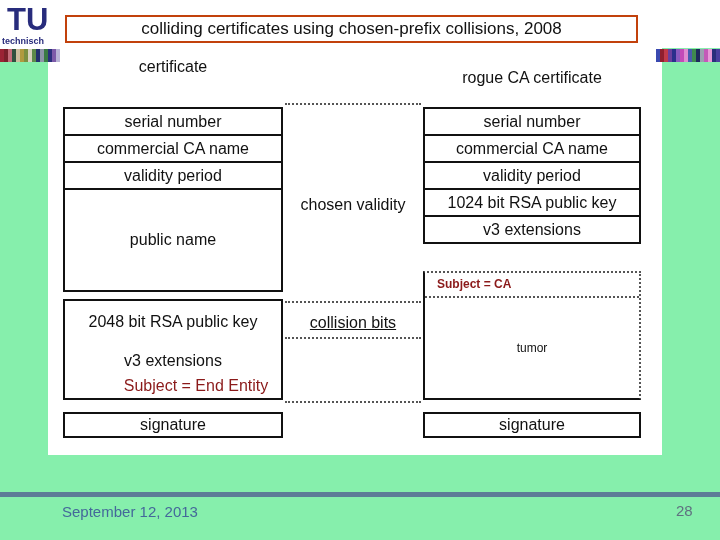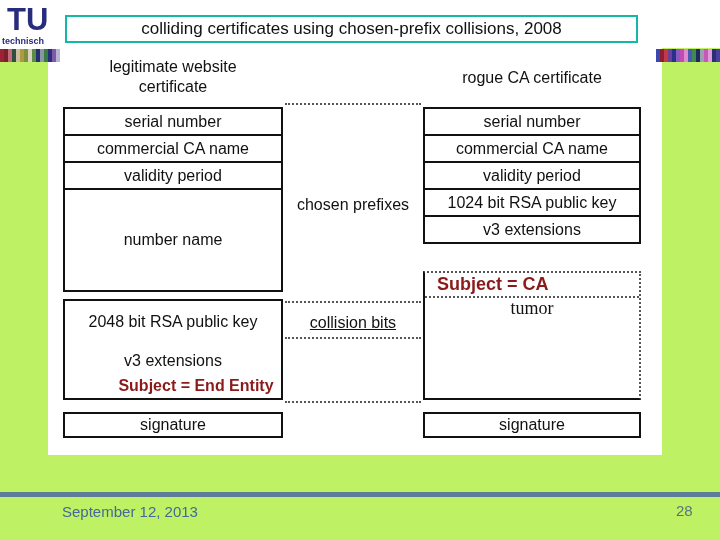--- a/index.html
+++ b/index.html
@@ -1,57 +1,57 @@
 <!DOCTYPE html>
 <html style="--logo: #282c7c; --highlight_text: #8b1a1a; --footer_bar: #5d7c97; --date_text: #44689a; --page_text: #5f7180;"><head>
 <meta charset="utf-8">
 <style>
   html,body{margin:0;padding:0;}
   body{font-family:"Liberation Sans", sans-serif; background:#e0e7ea;}
-  #slide{position:relative;width:720px;height:540px;background:#bef264;overflow:hidden;}
+  #slide{position:relative;width:720px;height:540px;background:#86efac;overflow:hidden;}
 
   .white-main{position:absolute;left:48px;top:0;width:614px;height:455px;background:#ffffff;}
   .white-corner-left{position:absolute;left:0;top:0;width:48px;height:62px;background:#ffffff;}
   .white-corner-right{position:absolute;left:662px;top:0;width:58px;height:48px;background:#ffffff;}
 
   .tu-logo{position:absolute;left:7px;top:4px;font-size:31px;font-weight:bold;letter-spacing:0px;color:var(--logo);line-height:32px;}
   .tu-sub{position:absolute;left:2px;top:36px;width:46px;font-size:9px;font-weight:bold;color:var(--logo);white-space:nowrap;overflow:hidden;}
 
   .stripe{position:absolute;top:49px;height:13px;display:flex;}
   .stripe-left{left:0;}
   .stripe-right{left:656px;}
   .stripe-seg{display:inline-block;width:4px;height:13px;}
 
-  .title-box{position:absolute;left:65px;top:15px;width:573px;height:28px;border:2px solid #14b8a6;background:#fff;box-sizing:border-box;text-align:center;line-height:24px;font-size:17px;color:#111;}
+  .title-box{position:absolute;left:65px;top:15px;width:573px;height:28px;border:2px solid #c2410c;background:#fff;box-sizing:border-box;text-align:center;line-height:24px;font-size:17px;color:#111;}
 
   .hdr{position:absolute;font-size:16px;color:#111;text-align:center;line-height:20px;}
   .hdr-left{left:63px;top:57px;width:220px;}
   .hdr-right{left:423px;top:68px;width:218px;}
 
   .certbox{position:absolute;background:#fff;border:2px solid #111;box-sizing:border-box;font-size:16px;color:#111;}
   .row{height:25px;line-height:25px;text-align:center;border-top:2px solid #111;}
   .row:first-child{border-top:none;}
   .row-tall{height:100px;line-height:100px;}
 
   .leftcol-rows{left:63px;top:107px;width:220px;}
   .leftcol-key{left:63px;top:299px;width:220px;height:101px;text-align:center;}
   .leftcol-key .l1{margin-top:12px;line-height:18px;}
   .leftcol-key .l2{margin-top:21px;line-height:18px;}
-  .leftcol-key .l3{margin-top:7px;line-height:18px;font-weight:bold;color:var(--highlight_text);margin-left:46px;}
+  .leftcol-key .l3{margin-top:7px;line-height:18px;font-weight:normal;color:var(--highlight_text);margin-left:46px;}
   .sigbox{height:26px;line-height:22px;text-align:center;}
   .sig-left{left:63px;top:412px;width:220px;}
   .sig-right{left:423px;top:412px;width:218px;}
 
   .rightcol-rows{left:423px;top:107px;width:218px;}
   .rightcol-b{position:absolute;left:423px;top:271px;width:218px;height:129px;box-sizing:border-box;
     border-left:2px solid #111;border-bottom:2px solid #111;
     border-top:2px dotted #555;border-right:2px dotted #555;
-    font-size:18px;color:#111;background:#fff;}
+    font-size:12px;color:#111;background:#fff;}
   .subject-ca{height:23px;line-height:23px;padding-left:12px;font-weight:bold;color:var(--highlight_text);border-bottom:2px dotted #555;}
-  .tumor-area{height:100px;display:flex;align-items:flex-start;justify-content:center;font-family:Liberation Serif, serif;}
+  .tumor-area{height:100px;display:flex;align-items:center;justify-content:center;}
 
   .dotline{position:absolute;left:285px;width:136px;height:0;border-top:2px dotted #555;}
   .mid-label{position:absolute;left:283px;width:140px;text-align:center;font-size:16px;color:#111;line-height:18px;}
 
   .footer-bar{position:absolute;left:0;top:492px;width:720px;height:5px;background:var(--footer_bar);}
   .footer-date{position:absolute;left:62px;top:503px;font-size:15px;color:var(--date_text);}
   .footer-page{position:absolute;left:676px;top:502px;font-size:15px;color:var(--page_text);}
 </style>
 </head>
 <body>
@@ -99,30 +99,29 @@
       <span class="stripe-seg" style="background: rgb(232, 154, 216);"></span>
       <span class="stripe-seg" style="background: rgb(42, 47, 124);"></span>
       <span class="stripe-seg" style="background: rgb(74, 63, 158);"></span>
     </div>
 
   <div class="title-box">
     <span>colliding certificates using chosen-prefix collisions, 2008</span>
   </div>
 
   <div class="hdr hdr-left">
-    <div>legitimate website</div>
     <div>certificate</div>
   </div>
   <div class="hdr hdr-right">rogue CA certificate</div>
 
   <div class="certbox leftcol-rows">
     <div class="row">serial number</div>
     <div class="row">commercial CA name</div>
     <div class="row">validity period</div>
-    <div class="row row-tall">number name</div>
+    <div class="row row-tall">public name</div>
   </div>
 
   <div class="certbox leftcol-key">
     <div class="l1">2048 bit RSA public key</div>
     <div class="l2">v3 extensions</div>
     <div class="l3">Subject = End Entity</div>
   </div>
 
   <div class="certbox sigbox sig-left">signature</div>
 
@@ -141,20 +140,20 @@
     </div>
   </div>
 
   <div class="certbox sigbox sig-right">signature</div>
 
   <div class="dotline" style="top:103px;"></div>
   <div class="dotline" style="top:301px;"></div>
   <div class="dotline" style="top:337px;"></div>
   <div class="dotline" style="top:401px;"></div>
 
-  <div class="mid-label" style="top:196px;">chosen prefixes</div>
+  <div class="mid-label" style="top:196px;">chosen validity</div>
   <div class="mid-label" style="top:314px;text-decoration:underline;">collision bits</div>
 
   <div class="footer-bar"></div>
   <div class="footer-date">September 12, 2013</div>
   <div class="footer-page">28</div>
 
 </div>
 
 </body></html>

